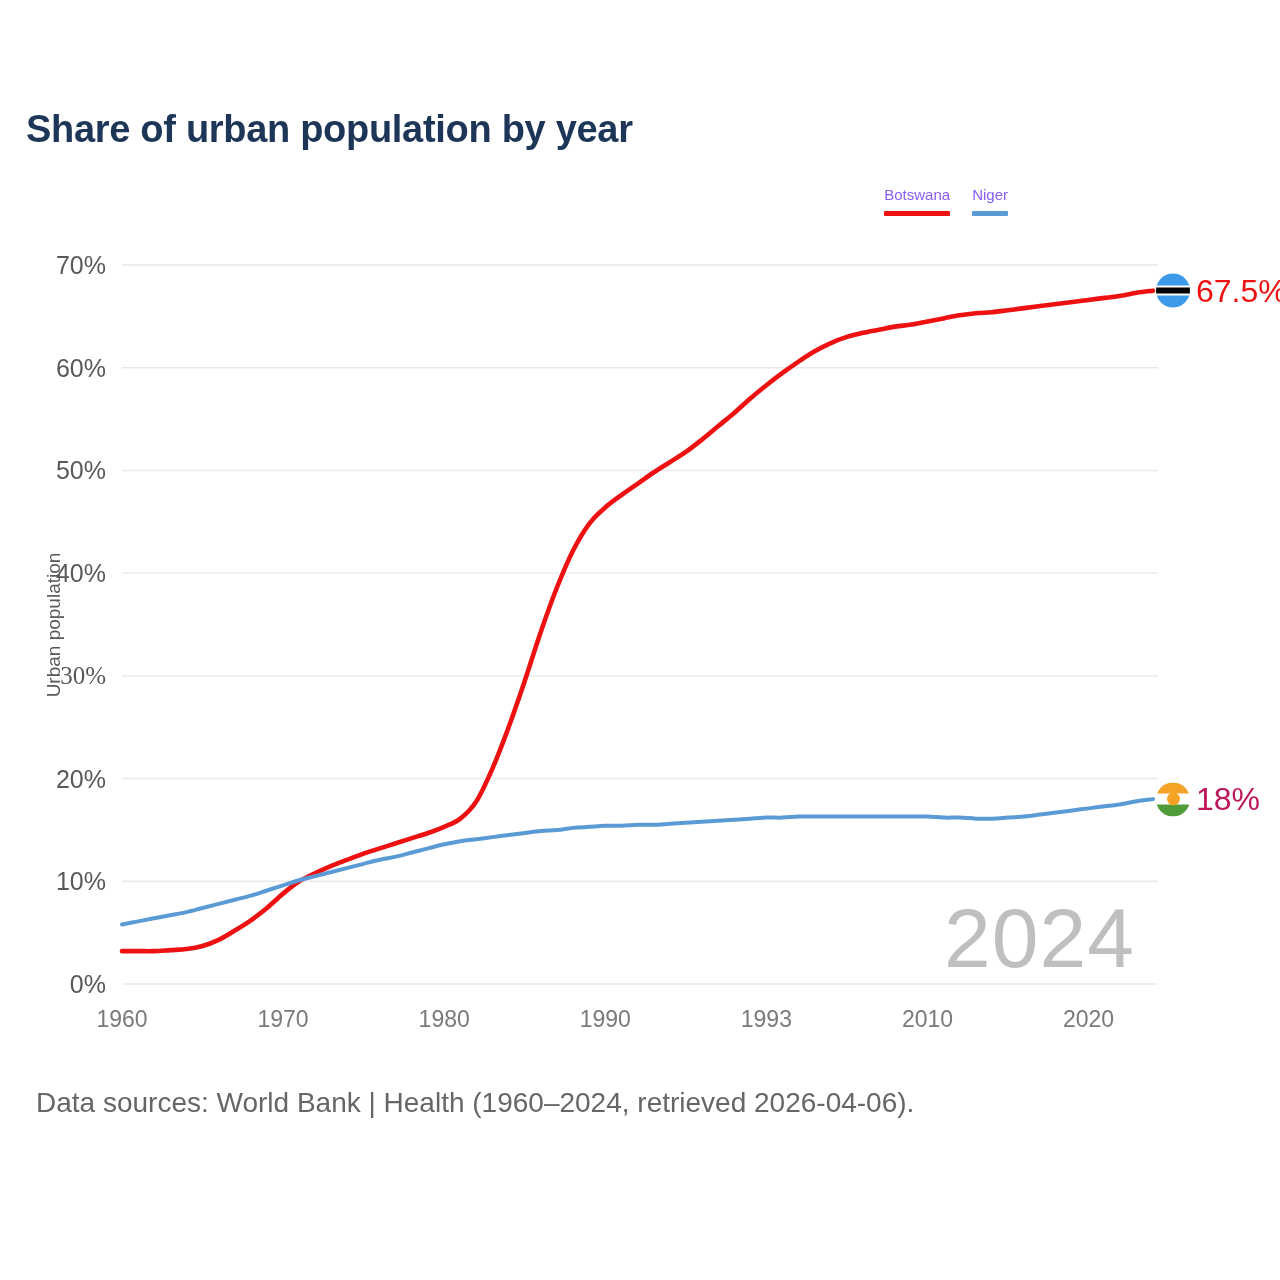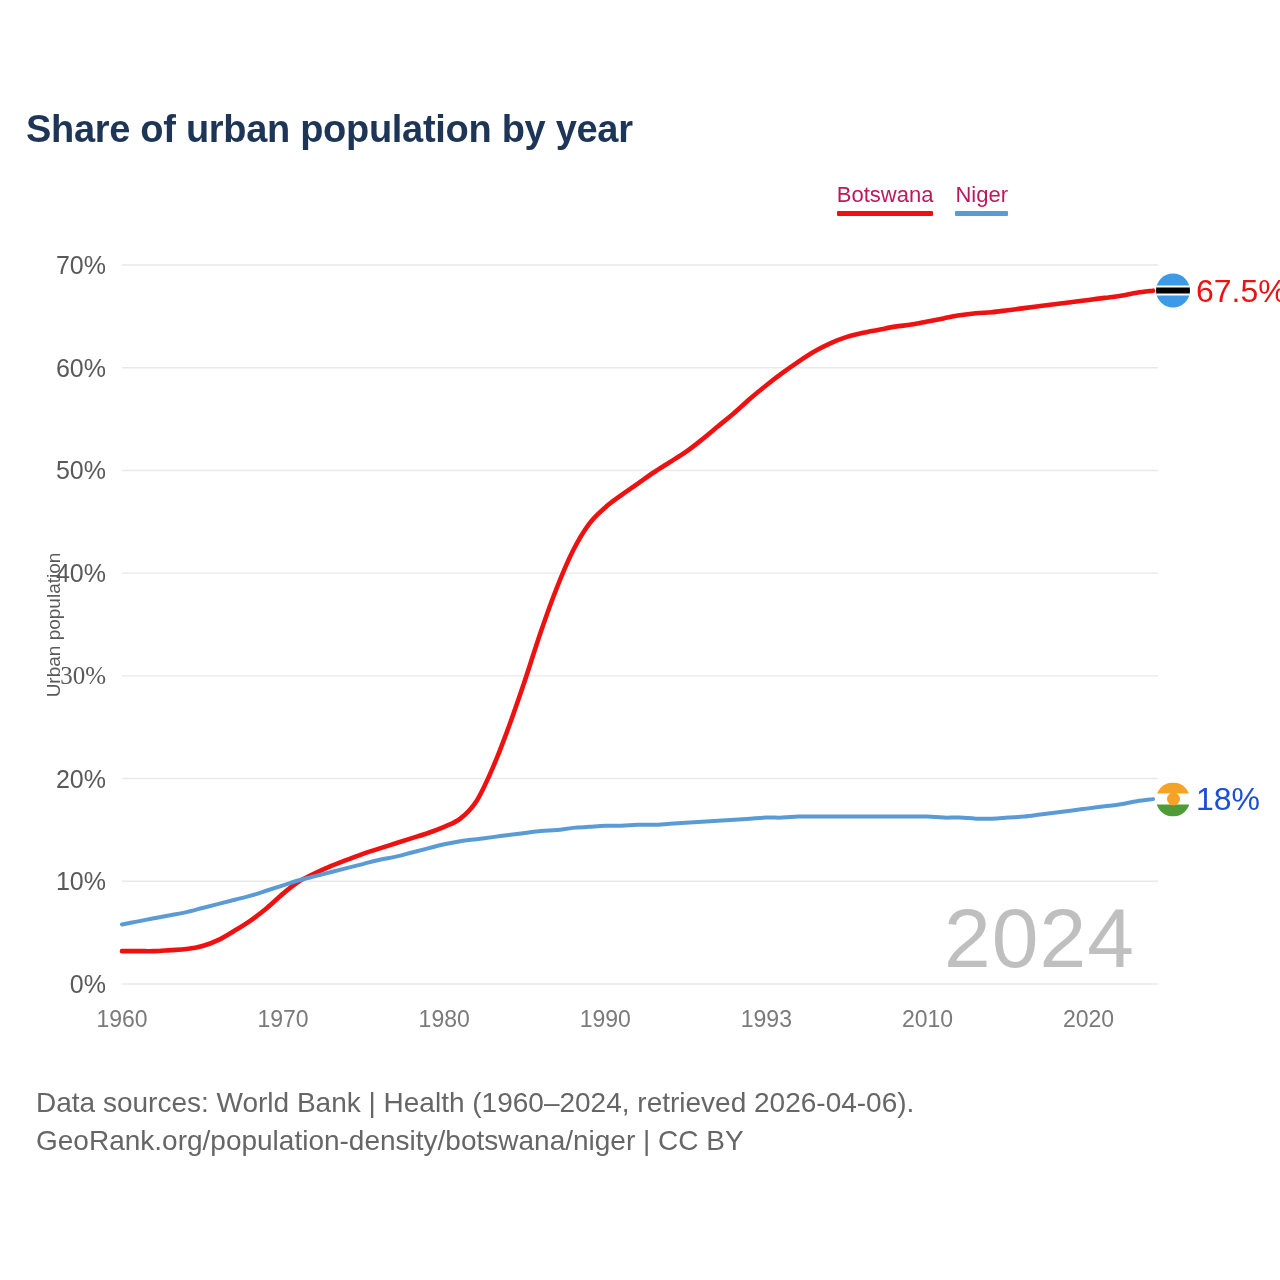--- a/index.html
+++ b/index.html
@@ -42,22 +42,22 @@
     flex-direction: row;
     align-items: flex-start;
     gap: 22px;
   }
   .legend-item {
     display: flex;
     flex-direction: column;
     align-items: center;
   }
   .legend-label {
-    font-size: 22px;
-    color: #be185d;
+    font-size: 15px;
+    color: #8b5cf6;
     line-height: 26px;
     white-space: nowrap;
   }
   .legend-rule {
     margin-top: 3px;
     height: 5px;
     width: 100%;
     border-radius: 1px;
   }
 
@@ -236,21 +236,20 @@
     </span>
     <span class="endpoint-value" id="endpoint-value-botswana" style="color: rgb(238, 17, 17);">67.5%</span>
   </div>
 
   <div class="endpoint" id="endpoint-niger" style="left: 1156px; top: 799.114px;">
     <span class="flag flag-ne">
       <span class="band-top"></span>
       <span class="band-bottom"></span>
       <span class="disc"></span>
     </span>
-    <span class="endpoint-value" id="endpoint-value-niger" style="color: #1d4ed8;">18%</span>
+    <span class="endpoint-value" id="endpoint-value-niger" style="color: #be185d;">18%</span>
   </div>
 
   <div class="footer">
     <div>Data sources: World Bank | Health (1960–2024, retrieved 2026-04-06).</div>
-    <div>GeoRank.org/population-density/botswana/niger | CC BY</div>
   </div>
 
 </div>
 
 </body></html>

